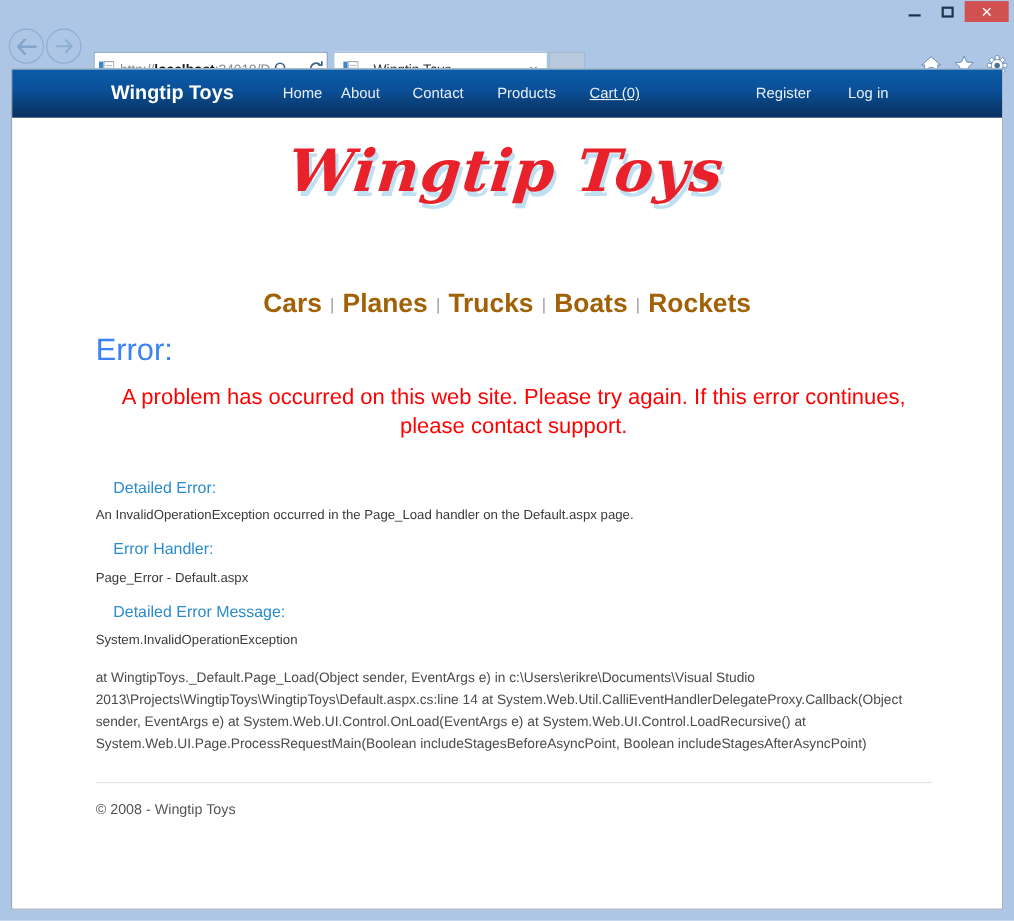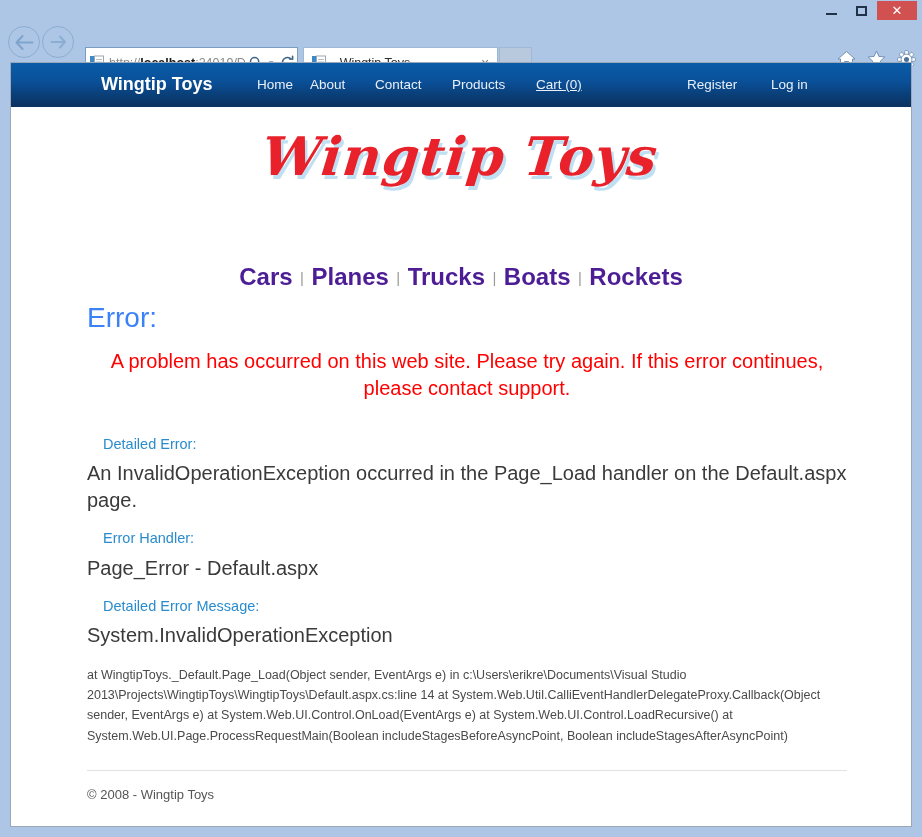--- a/index.html
+++ b/index.html
@@ -226,21 +226,21 @@
   #category-bar {
     position: absolute;
     left: 0; top: 200px;
     width: 900px;
     text-align: center;
     white-space: nowrap;
   }
   .catlink {
     font-size: 24px;
     font-weight: bold;
-    color: #4c1d95;
+    color: #a16207;
     text-decoration: none;
   }
   .catsep {
     font-size: 15px;
     color: #9a9a9a;
     padding: 0 3px;
     position: relative;
     top: -2px;
   }
 
@@ -264,21 +264,21 @@
     margin: 0 0 34px 0;
     text-align: center;
   }
   .detail-label {
     font-size: 14.5px;
     color: #2a8ccd;
     margin: 0 0 7px 16px;
     line-height: 1.2;
   }
   .detail-value {
-    font-size: 20px;
+    font-size: 12px;
     color: #3a3a3a;
     line-height: 1.35;
     margin: 0 0 16px 0;
   }
   #stack-trace {
     font-size: 12.5px;
     color: #4a4a4a;
     line-height: 1.62;
     margin: 16px 0 0 0;
     width: 758px;

